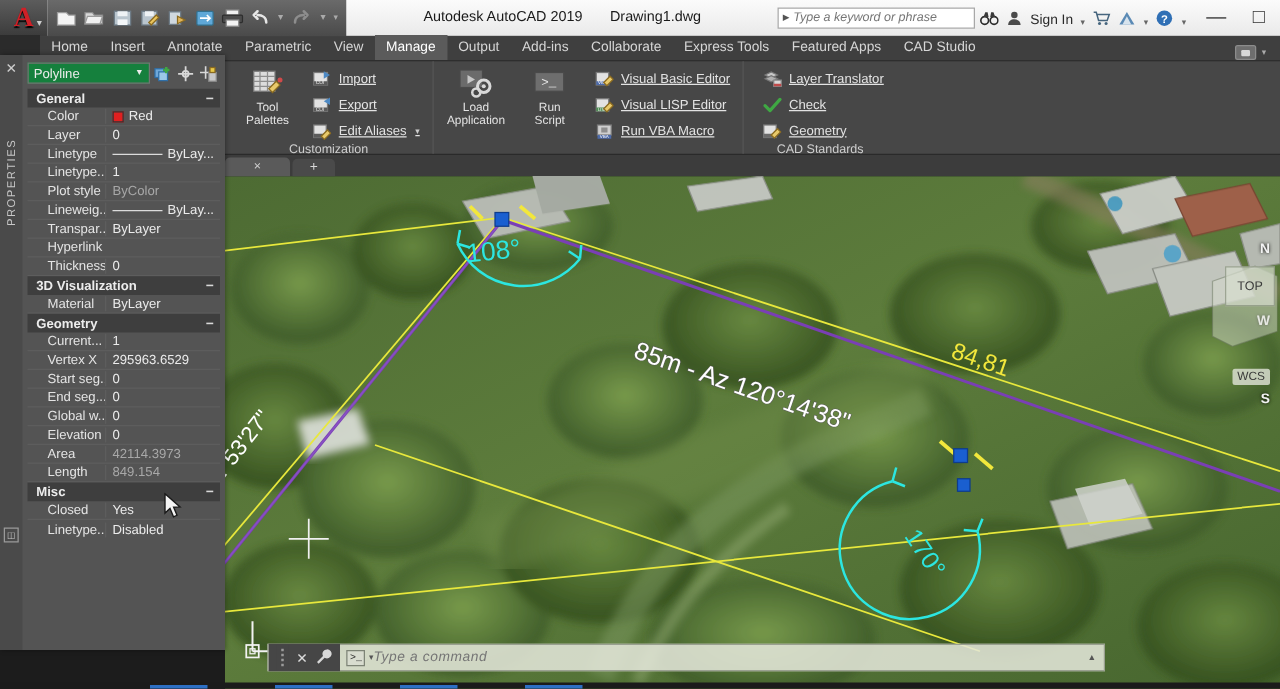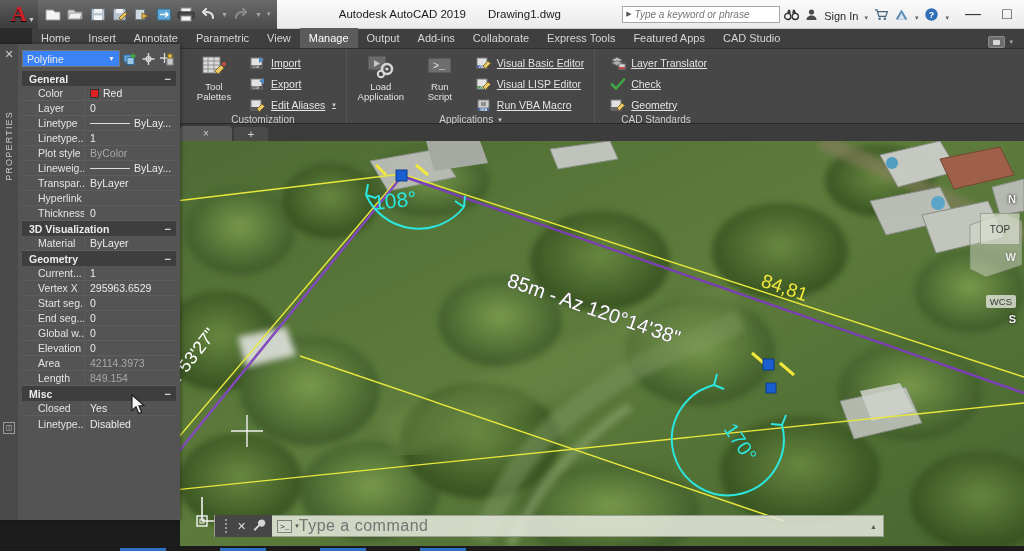--- a/index.html
+++ b/index.html
@@ -165,22 +165,22 @@
     height: 22px; background: #464646; display: flex; align-items: center;
     gap: 6px; padding: 0 6px; color: #dcdcdc; font-size: 11px;
   }
   .cmd-prompt { display: flex; align-items: center; gap: 3px; padding-left: 5px; }
   .cmd-chip {
     width: 15px; height: 13px; background: #d8dccf; border: 1px solid #7d8476;
     font-size: 8px; color: #2a2a2a; display: flex; align-items: center;
     justify-content: center; font-family: "Liberation Mono", monospace;
   }
   .cmd-input {
-    flex: 1; border: 0; background: transparent; outline: 0; font-size: 16px;
-    color: #6e7468; letter-spacing: 0.5px;
+    flex: 1; border: 0; background: transparent; outline: 0; font-size: 11px;
+    font-style: italic; color: #6e7468; letter-spacing: 0.5px;
     font-family: "Liberation Sans", sans-serif;
   }
   .cmd-expand { font-size: 7px; color: #555; padding-right: 6px; }
 
   
   .props {
     position: absolute; left: 0; top: 44px; width: 180px; height: 476px;
     background: #545454; z-index: 20; display: flex;
     box-shadow: 1px 0 4px rgba(0,0,0,0.4);
   }
@@ -194,21 +194,21 @@
     color: #c8c8c8; font-size: 9px; letter-spacing: 1.2px; margin-top: 42px;
   }
   .props-rail .auto {
     margin-top: auto; margin-bottom: 86px; width: 12px; height: 12px;
     border: 1px solid #9a9a9a; display: flex; align-items: center; justify-content: center;
     color: #c8c8c8; font-size: 7px;
   }
   .props-main { flex: 1; display: flex; flex-direction: column; padding: 3px 4px 0 0; }
   .props-head { display: flex; align-items: center; gap: 3px; padding: 3px 2px 4px 4px; }
   .props-select {
-    flex: 1; height: 17px; background: #3b82f6; border: 1px solid #747474;
+    flex: 1; height: 17px; background: #15803d; border: 1px solid #747474;
     color: #ececec; font-size: 10.5px; display: flex; align-items: center;
     padding: 0 4px; justify-content: space-between;
   }
   .props-select .cv { font-size: 7px; }
   .hicon { width: 15px; height: 15px; display: flex; align-items: center; justify-content: center; }
   .grp-header {
     background: #3e3e3e; color: #ececec; font-size: 10.5px; font-weight: bold;
     height: 15px; display: flex; align-items: center; justify-content: space-between;
     padding: 0 5px 0 7px; margin-left: 4px;
   }
@@ -502,24 +502,20 @@
                   <rect x="2" y="2" width="11" height="8" fill="#cfcfcf" stroke="#7a7a7a"></rect>
                   <path d="M2 10h11v3H2z" fill="#4c6aa8"></path>
                   <text x="7.5" y="12.5" font-size="3.6" fill="#fff" text-anchor="middle" font-family="Liberation Sans, sans-serif">VBA</text>
                   <path d="M5 4h5v4H5z" fill="#8e8e8e"></path>
                 </svg>
             </span>
             <span>Run VBA Macro</span>
           </div>
         </div>
       </div>
-      <div class="panel-title">
-        <span>Applications</span>
-        <span class="dotcaret">▾</span>
-      </div>
     </div>
 
     <div class="panel" style="border-right:none;">
       <div class="panel-body" style="padding-left:8px;">
         <div class="smallcol">
           <div class="smallbtn">
             <span class="glyph">
               <svg width="16" height="14" viewBox="0 0 16 14">
                   <path d="M2 4l5-2.5L12 4 7 6.5z" fill="#c8c8c8" stroke="#777"></path>
                   <path d="M2 7l5-2.5L12 7 7 9.5z" fill="#b0b0b0" stroke="#777"></path>

